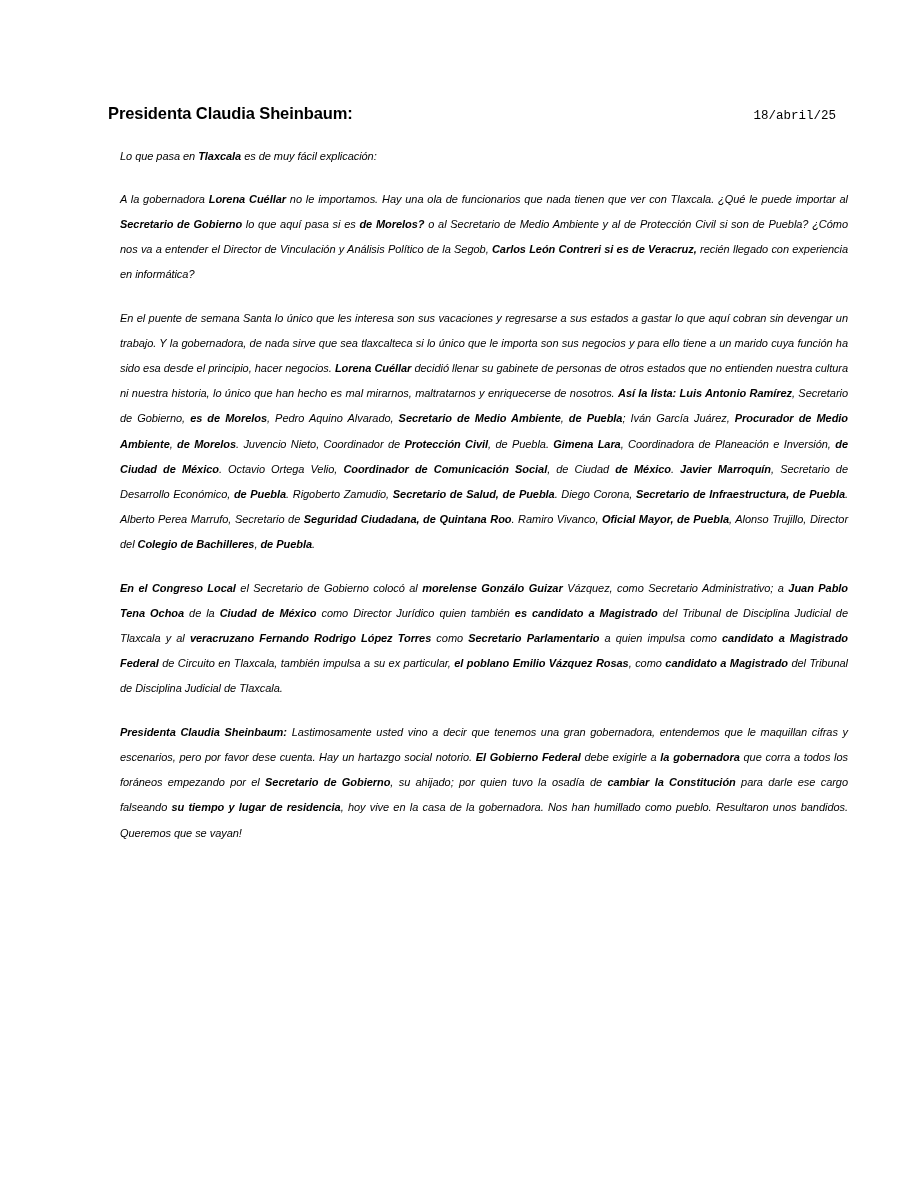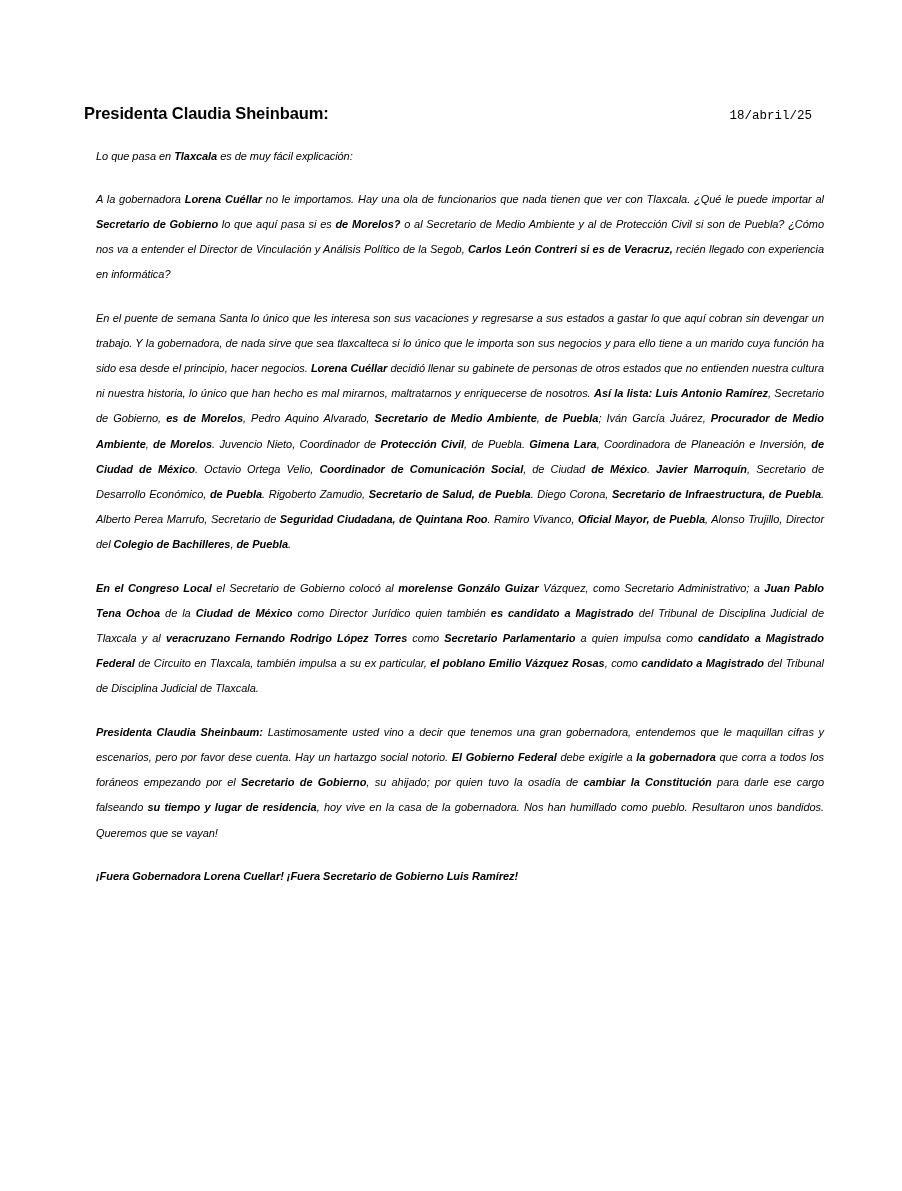--- a/index.html
+++ b/index.html
@@ -13,21 +13,21 @@
     height: 1191px;
     font-family: "Liberation Sans", sans-serif;
     color: #000000;
     -webkit-font-smoothing: antialiased;
   }
   .page {
     position: relative;
     width: 902px;
     height: 1191px;
     box-sizing: border-box;
-    padding: 103px 85px 0 84px;
+    padding: 103px 85px 0 108px;
     background: #ffffff;
   }
   .doc-header {
     display: flex;
     align-items: baseline;
     justify-content: space-between;
     width: 728px;
     margin: 0 0 19px 0;
   }
   .speaker-title {
@@ -76,15 +76,14 @@
   </div>
 
   <div id="body-paragraphs">
       <p class="para"><span>Lo que pasa en </span><b>Tlaxcala</b><span> es de muy fácil explicación:</span></p>
       <p class="para"><span>A la gobernadora </span><b>Lorena Cuéllar</b><span> no le importamos. Hay una ola de funcionarios que nada tienen que ver con Tlaxcala. ¿Qué le puede importar al </span><b>Secretario de Gobierno</b><span> lo que aquí pasa si es </span><b>de Morelos?</b><span> o al Secretario de Medio Ambiente y al de Protección Civil si son de Puebla? ¿Cómo nos va a entender el Director de Vinculación y Análisis Político de la Segob, </span><b>Carlos León Contreri si es de Veracruz,</b><span> recién llegado con experiencia en informática?</span></p>
       <p class="para"><span>En el puente de semana Santa lo único que les interesa son sus vacaciones y regresarse a sus estados a gastar lo que aquí cobran sin devengar un trabajo. Y la gobernadora, de nada sirve que sea tlaxcalteca si lo único que le importa son sus negocios y para ello tiene a un marido cuya función ha sido esa desde el principio, hacer negocios. </span><b>Lorena Cuéllar</b><span> decidió llenar su gabinete de personas de otros estados que no entienden nuestra cultura ni nuestra historia, lo único que han hecho es mal mirarnos, maltratarnos y enriquecerse de nosotros. </span><b>Así la lista: Luis Antonio Ramírez</b><span>, Secretario de Gobierno, </span><b>es de Morelos</b><span>, Pedro Aquino Alvarado, </span><b>Secretario de Medio Ambiente</b><span>, </span><b>de Puebla</b><span>; Iván García Juárez, </span><b>Procurador de Medio Ambiente</b><span>, </span><b>de Morelos</b><span>. Juvencio Nieto, Coordinador de </span><b>Protección Civil</b><span>, de Puebla. </span><b>Gimena Lara</b><span>, Coordinadora de Planeación e Inversión, </span><b>de Ciudad de México</b><span>. Octavio Ortega Velio, </span><b>Coordinador de Comunicación Social</b><span>, de Ciudad </span><b>de México</b><span>. </span><b>Javier Marroquín</b><span>, Secretario de Desarrollo Económico, </span><b>de Puebla</b><span>. Rigoberto Zamudio, </span><b>Secretario de Salud, de Puebla</b><span>. Diego Corona, </span><b>Secretario de Infraestructura, de Puebla</b><span>. Alberto Perea Marrufo, Secretario de </span><b>Seguridad Ciudadana, de Quintana Roo</b><span>. Ramiro Vivanco, </span><b>Oficial Mayor, de Puebla</b><span>, Alonso Trujillo, Director del </span><b>Colegio de Bachilleres</b><span>, </span><b>de Puebla</b><span>.</span></p>
       <p class="para"><b>En el Congreso Local</b><span> el Secretario de Gobierno colocó al </span><b>morelense Gonzálo Guizar</b><span> Vázquez, como Secretario Administrativo; a </span><b>Juan Pablo Tena Ochoa</b><span> de la </span><b>Ciudad de México</b><span> como Director Jurídico quien también </span><b>es candidato a Magistrado</b><span> del Tribunal de Disciplina Judicial de Tlaxcala y al </span><b>veracruzano Fernando Rodrigo López Torres</b><span> como </span><b>Secretario Parlamentario</b><span> a quien impulsa como </span><b>candidato a Magistrado Federal</b><span> de Circuito en Tlaxcala, también impulsa a su ex particular, </span><b>el poblano Emilio Vázquez Rosas</b><span>, como </span><b>candidato a Magistrado</b><span> del Tribunal de Disciplina Judicial de Tlaxcala.</span></p>
       <p class="para"><b>Presidenta Claudia Sheinbaum:</b><span> Lastimosamente usted vino a decir que tenemos una gran gobernadora, entendemos que le maquillan cifras y escenarios, pero por favor dese cuenta. Hay un hartazgo social notorio. </span><b>El Gobierno Federal</b><span> debe exigirle a </span><b>la gobernadora</b><span> que corra a todos los foráneos empezando por el </span><b>Secretario de Gobierno</b><span>, su ahijado; por quien tuvo la osadía de </span><b>cambiar la Constitución</b><span> para darle ese cargo falseando </span><b>su tiempo y lugar de residencia</b><span>, hoy vive en la casa de la gobernadora. Nos han humillado como pueblo. Resultaron unos bandidos. Queremos que se vayan!</span></p>
     </div>
 
-  <p class="para closing last">¡Fuera Gobernadora Lorena Cuellar! ¡Fuera Secretario de Gobierno Luis Ramírez!</p>
 
 </div>
 
 </body></html>

